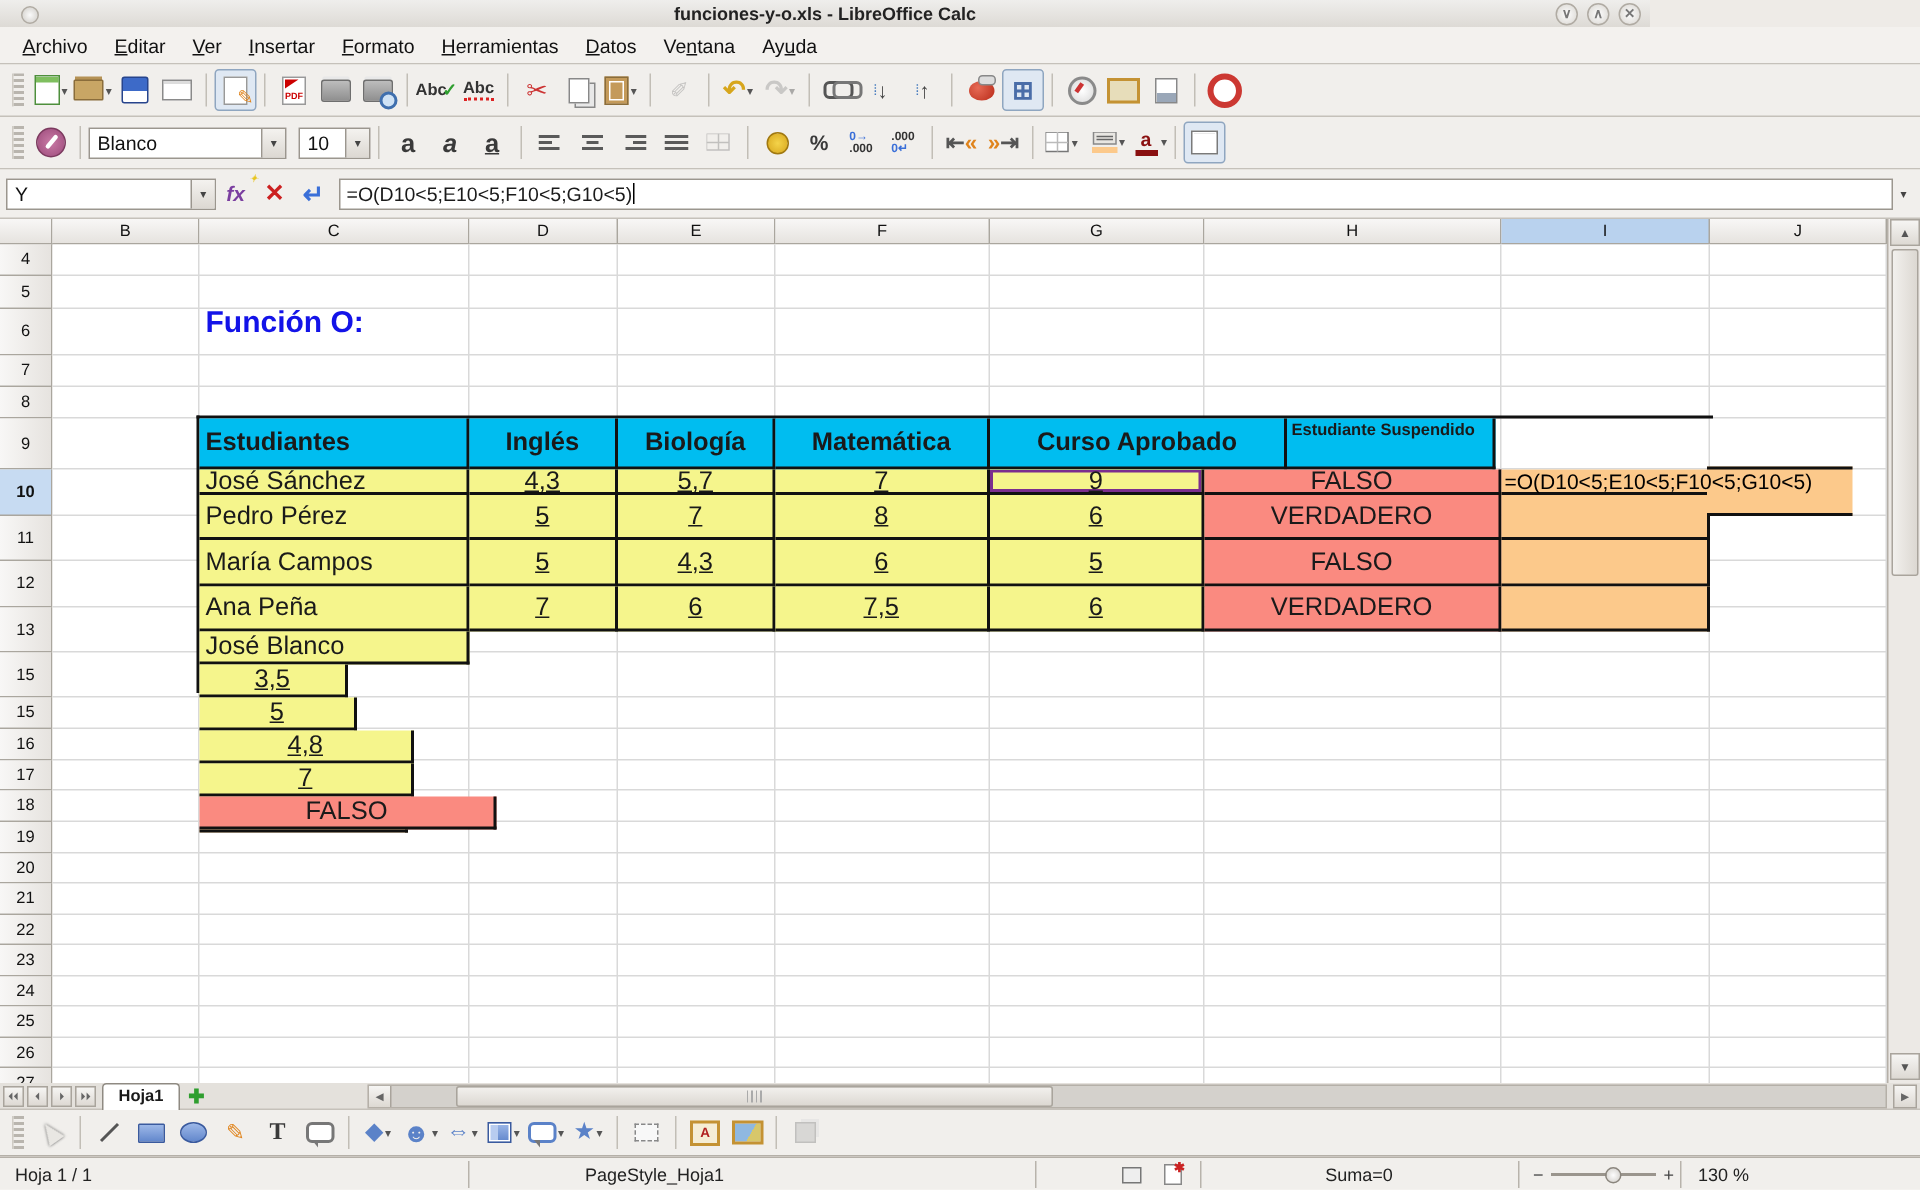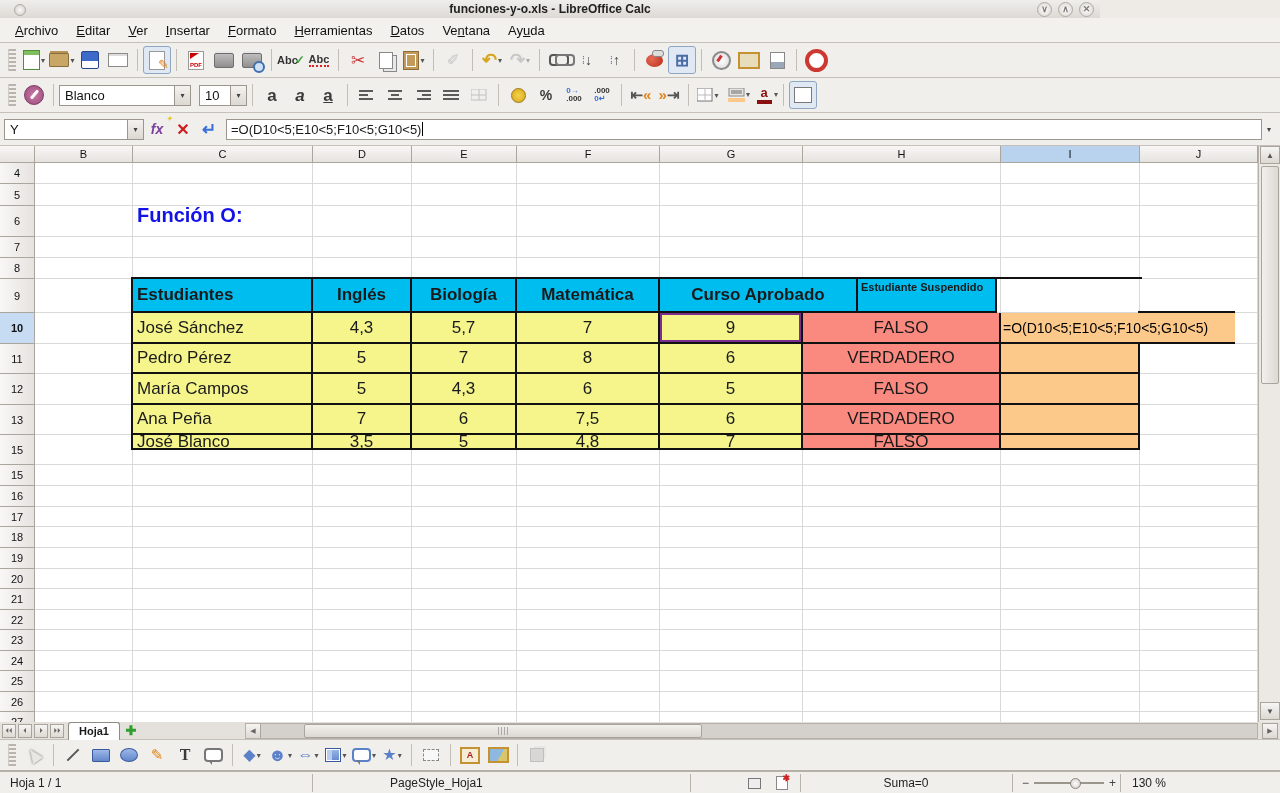--- a/index.html
+++ b/index.html
@@ -131,21 +131,21 @@
   .hline{position:absolute;left:0;right:0;height:1px;background:#d9d9d9;}
   #sheettitle{position:absolute;left:102px;top:41px;font-size:20px;font-weight:bold;color:#1313e8;z-index:2;}
   #table{position:absolute;left:96px;top:114px;border-left:2px solid #111;border-top:2px solid #111;z-index:2;width:1009px;box-sizing:content-box;}
   .trow{display:flex;}
   .tcell{box-sizing:border-box;border-right:2px solid #111;border-bottom:2px solid #111;
     display:flex;align-items:center;font-size:17px;background:var(--ccell);position:relative;}
   .thead .tcell{background:var(--chdr);font-weight:bold;justify-content:center;}
   .thead .c0{justify-content:flex-start;padding-left:4px;}
   .thead .c6{font-size:11px;line-height:1.15;justify-content:flex-start;align-items:flex-start;padding:2px 0 0 3px;}
   .tname{justify-content:flex-start;padding-left:4px;}
-  .tnum{justify-content:center;}
+  .tnum{justify-content:center;text-decoration:underline;}
   .tapr{justify-content:center;background:var(--capr) !important;}
   .tsus{background:var(--csus) !important;}
   .refhl{box-shadow:inset 0 0 0 2px #7b2e8e;}
   .formulaspan{position:absolute;left:2px;top:50%;transform:translateY(-50%);
     font-size:14px;white-space:nowrap;z-index:4;color:#000;}
   .ovstrip{position:absolute;background:var(--csus);border-top:2px solid #111;border-bottom:2px solid #111;
     box-sizing:border-box;z-index:1;}
   
   #vscroll{position:absolute;left:1258px;top:146px;width:22px;height:576px;background:#ece9e5;
     border-left:1px solid #b5b0a8;box-sizing:border-box;}
@@ -504,21 +504,21 @@
     <div id="sheettitle">Función O:</div>
     <div id="table">
         <div class="trow thead" style="height: 34px;">
           <div class="tcell c0" style="width: 180px;">Estudiantes</div>
           <div class="tcell c1" style="width: 99px;">Inglés</div>
           <div class="tcell c2" style="width: 105px;">Biología</div>
           <div class="tcell c3" style="width: 143px;">Matemática</div>
           <div class="tcell c5" style="width: 198px;">Curso Aprobado</div>
           <div class="tcell c6" style="width: 139px;">Estudiante Suspendido</div>
         </div>
-        <div class="trow" style="height: 31px;">
+        <div class="trow" style="height: 17px;">
           <div class="tcell c0 tname" style="width: 180px;">José Sánchez</div>
           <div class="tcell c1 tnum" style="width: 99px;">4,3</div>
           <div class="tcell c2 tnum" style="width: 105px;">5,7</div>
           <div class="tcell c3 tnum" style="width: 143px;">7</div>
           <div class="tcell c4 tnum refhl" style="width: 143px;">9</div>
           <div class="tcell c5 tapr" style="width: 198px;">FALSO</div>
           <div class="tcell c6 tsus" style="width: 139px;">
             <span class="formulaspan">=O(D10&lt;5;E10&lt;5;F10&lt;5;G10&lt;5)</span>
           </div>
         </div>
@@ -542,21 +542,21 @@
         </div>
         <div class="trow" style="height: 30px;">
           <div class="tcell c0 tname" style="width: 180px;">Ana Peña</div>
           <div class="tcell c1 tnum" style="width: 99px;">7</div>
           <div class="tcell c2 tnum" style="width: 105px;">6</div>
           <div class="tcell c3 tnum" style="width: 143px;">7,5</div>
           <div class="tcell c4 tnum" style="width: 143px;">6</div>
           <div class="tcell c5 tapr" style="width: 198px;">VERDADERO</div>
           <div class="tcell c6 tsus" style="width: 139px;"></div>
         </div>
-        <div class="trow" style="height: 15px;">
+        <div class="trow" style="height: 41px; flex-direction: column;">
           <div class="tcell c0 tname" style="width: 180px;">José Blanco</div>
           <div class="tcell c1 tnum" style="width: 99px;">3,5</div>
           <div class="tcell c2 tnum" style="width: 105px;">5</div>
           <div class="tcell c3 tnum" style="width: 143px;">4,8</div>
           <div class="tcell c4 tnum" style="width: 143px;">7</div>
           <div class="tcell c5 tapr" style="width: 198px;">FALSO</div>
           <div class="tcell c6 tsus" style="width: 139px;"></div>
         </div>
         <div class="ovstrip" style="left: 1005px; top: 32px; width: 97px; height: 33px;"></div>
       </div>

